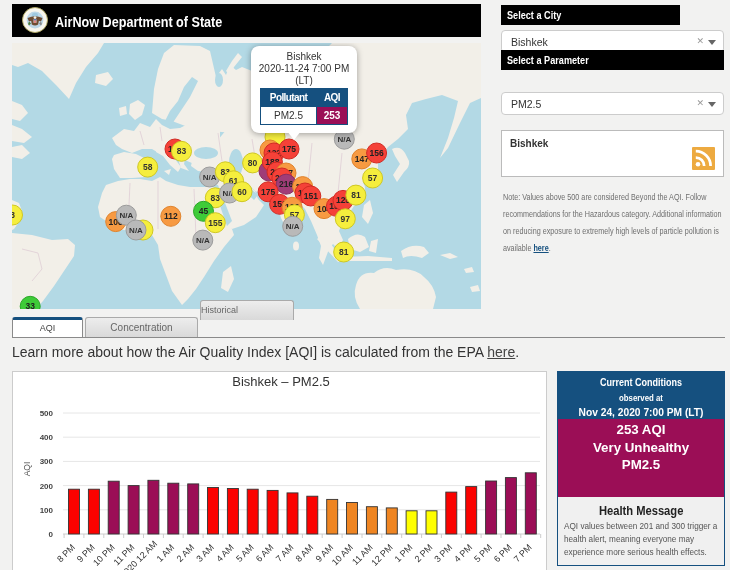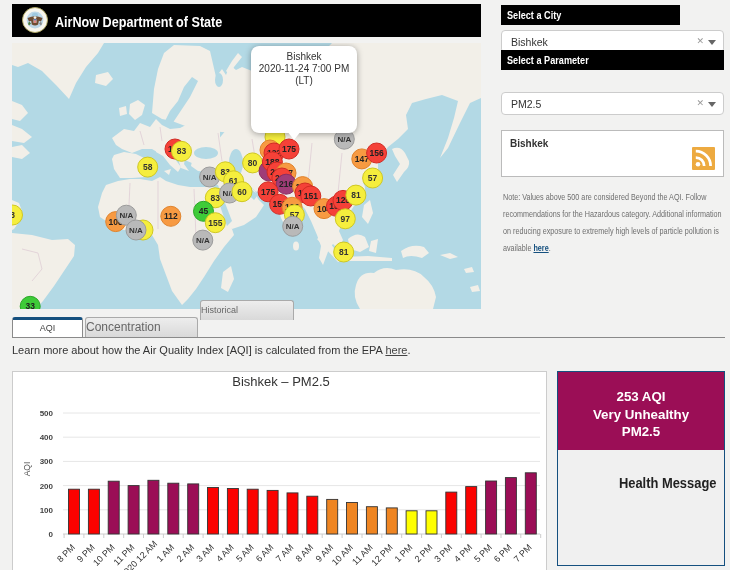--- a/index.html
+++ b/index.html
@@ -264,20 +264,32 @@
         <text y="3" text-anchor="middle" font-size="8.5" font-weight="bold" fill="#333" font-family="'Liberation Sans',sans-serif">57</text>
       </g>
 <g transform="translate(332.3,96.2)">
         <circle r="10" fill="#b9b9b9" stroke="#9b9b9b" stroke-width="1"></circle>
         <text y="3" text-anchor="middle" font-size="8" font-weight="bold" fill="#333" font-family="'Liberation Sans',sans-serif">N/A</text>
       </g>
 </svg>
 
 <div style="position:absolute;left:239px;top:3px;width:106px;height:87px;background:#fff;border-radius:8px;box-shadow:0 1px 6px rgba(0,0,0,0.35);z-index:20;font-size:10px;color:#333;text-align:center">
  <div style="margin-top:5px;line-height:12px">Bishkek<br>2020-11-24 7:00 PM<br>(LT)</div>
+ <table style="border-collapse:collapse;margin:1px auto 0;font-size:10px">
+  <tbody>
+          <tr>
+   <td style="background:#15507f;color:#fff;font-weight:bold;width:56px;height:18px;border:1px solid #15507f;letter-spacing:-0.6px">Pollutant</td>
+   <td style="background:#15507f;color:#fff;font-weight:bold;width:31px;border:1px solid #15507f;letter-spacing:-0.6px">AQI</td>
+  </tr>
+  <tr>
+   <td style="background:#fff;height:18px;border:1px solid #15507f">PM2.5</td>
+   <td style="background:#9b0e56;color:#fff;font-weight:bold;border:1px solid #15507f">253</td>
+  </tr>
+ </tbody>
+      </table>
 </div>
 <div style="position:absolute;left:275px;top:88px;width:0;height:0;border-left:7px solid transparent;border-right:7px solid transparent;border-top:9px solid #fff;z-index:20"></div>
 
 </div>
 
 <div class="abs hdrbar" style="left:501px;top:5px;width:179px;height:20px">
  <div class="abs" style="left:6px;top:4px;font-size:10.5px;font-weight:bold;transform:scaleX(0.87);transform-origin:left center;white-space:nowrap">Select a City</div>
 </div>
 <div class="abs" style="left:501px;top:30px;width:223px;height:23px;background:#fff;border:1px solid #ccc;border-radius:4px">
  <div class="abs" style="left:9px;top:5px;font-size:10.5px;color:#333">Bishkek</div>
@@ -305,25 +317,25 @@
 </div>
 
 <div class="abs" style="left:503px;top:189px;width:260px;font-size:8.2px;color:#6e6e6e;line-height:17px;white-space:nowrap;transform:scaleX(0.88);transform-origin:left top">
 Note: Values above 500 are considered Beyond the AQI. Follow<br>
 recommendations for the Hazardous category. Additional information<br>
 on reducing exposure to extremely high levels of particle pollution is<br>
 available <a style="color:#15507f;font-weight:bold"><u>here</u></a>.
 </div>
 
 <div class="abs" style="left:12px;top:337px;width:713px;border-top:1px solid #8a8a8a"></div>
-<div class="abs" style="left:85px;top:317px;width:113px;height:20px;background:linear-gradient(#ededed,#d9d9d9);border:1px solid #aaa;border-bottom:none;border-radius:3px 3px 0 0;font-size:12px;color:#666;line-height:19px">Concentration</div>
+<div class="abs" style="left:85px;top:317px;width:113px;height:20px;background:linear-gradient(#ededed,#d9d9d9);border:1px solid #aaa;border-bottom:none;border-radius:3px 3px 0 0;text-align:center;font-size:10px;color:#666;line-height:19px">Concentration</div>
 <div class="abs" style="left:200px;top:300px;width:94px;height:20px;background:linear-gradient(#ededed,#d9d9d9);border:1px solid #aaa;border-bottom:none;border-radius:3px 3px 0 0;text-align:left;font-size:9px;color:#666;line-height:19px">Historical</div>
 <div class="abs" style="left:12px;top:317px;width:71px;height:20px;background:#fff;border:1px solid #8a8a8a;border-top:3px solid #15507f;border-bottom:none;border-radius:3px 3px 0 0;text-align:center;font-size:9px;color:#444;line-height:16px">AQI</div>
 
-<div class="abs" style="left:12px;top:344px;font-size:11px;color:#333">Learn more about how the Air Quality Index [AQI] is calculated from the EPA <a style="color:#444"><u>here</u></a>.</div>
+<div class="abs" style="left:12px;top:344px;font-size:14px;color:#333">Learn more about how the Air Quality Index [AQI] is calculated from the EPA <a style="color:#444"><u>here</u></a>.</div>
 
 <div class="abs" style="left:12px;top:371px;width:535px;height:200px;background:#fff;border:1px solid #ccc;border-bottom:none">
 <svg width="535" height="199" viewBox="0 0 535 199" style="position:absolute;left:0;top:0;font-family:'Liberation Sans',sans-serif">
 <line x1="50" y1="162.0" x2="527" y2="162.0" stroke="#cccccc" stroke-width="1"></line>
 <text x="40" y="165.0" text-anchor="end" font-size="8" font-weight="bold" fill="#444">0</text>
 <line x1="50" y1="137.8" x2="527" y2="137.8" stroke="#e6e6e6" stroke-width="1"></line>
 <text x="40" y="140.8" text-anchor="end" font-size="8" font-weight="bold" fill="#444">100</text>
 <line x1="50" y1="113.6" x2="527" y2="113.6" stroke="#e6e6e6" stroke-width="1"></line>
 <text x="40" y="116.6" text-anchor="end" font-size="8" font-weight="bold" fill="#444">200</text>
 <line x1="50" y1="89.4" x2="527" y2="89.4" stroke="#e6e6e6" stroke-width="1"></line>
@@ -404,17 +416,23 @@
 <text transform="rotate(-45 459.7 176.0)" x="459.7" y="176.0" text-anchor="end" font-size="9" fill="#333">4 PM</text>
 <text transform="rotate(-45 479.6 176.0)" x="479.6" y="176.0" text-anchor="end" font-size="9" fill="#333">5 PM</text>
 <text transform="rotate(-45 499.4 176.0)" x="499.4" y="176.0" text-anchor="end" font-size="9" fill="#333">6 PM</text>
 <text transform="rotate(-45 519.3 176.0)" x="519.3" y="176.0" text-anchor="end" font-size="9" fill="#333">7 PM</text>
 <text x="268" y="14" text-anchor="middle" font-size="13" fill="#333">Bishkek – PM2.5</text>
 <text transform="rotate(-90 17 97)" x="17" y="97" text-anchor="middle" font-size="8.5" fill="#555">AQI</text>
 </svg>
 </div>
 
 <div class="abs" style="left:557px;top:371px;width:168px;height:195px;border:1px solid #15507f;background:#f0f0f0">
- <div style="background:#9b0e56;color:#fff;height:78px;text-align:center;font-size:13.3px;font-weight:bold;line-height:17.5px;padding-top:16px">
+ <div style="background:#15507f;color:#fff;height:47px;text-align:center">
+  <div style="padding-top:4px;font-size:11px;font-weight:bold;line-height:13px;transform:scaleX(0.82)">Current Conditions</div>
+  <div style="font-size:9px;font-weight:bold;line-height:15px;margin-top:2px;transform:scaleX(0.87)">observed at</div>
+  <div style="font-size:11.5px;font-weight:bold;line-height:13px;transform:scaleX(0.89)">Nov 24, 2020 7:00 PM (LT)</div>
+ </div>
+ <div style="background:#9b0e56;color:#fff;height:78px;text-align:center;font-size:13.3px;font-weight:bold;line-height:17.5px;padding-top:2px">
   253 AQI<br>Very Unhealthy<br>PM2.5
  </div>
- <div style="text-align:right;font-size:15px;font-weight:bold;color:#222;padding-top:24px"><span style="display:inline-block;transform:scaleX(0.86)">Health Message</span></div>
+ <div style="text-align:center;font-size:13px;font-weight:bold;color:#222;padding-top:6px"><span style="display:inline-block;transform:scaleX(0.86)">Health Message</span></div>
+ <div style="font-size:8.2px;color:#555;line-height:12.8px;padding:3px 6px 0">AQI values between 201 and 300 trigger a health alert, meaning everyone may experience more serious health effects.</div>
 </div>
 
 </body></html>

